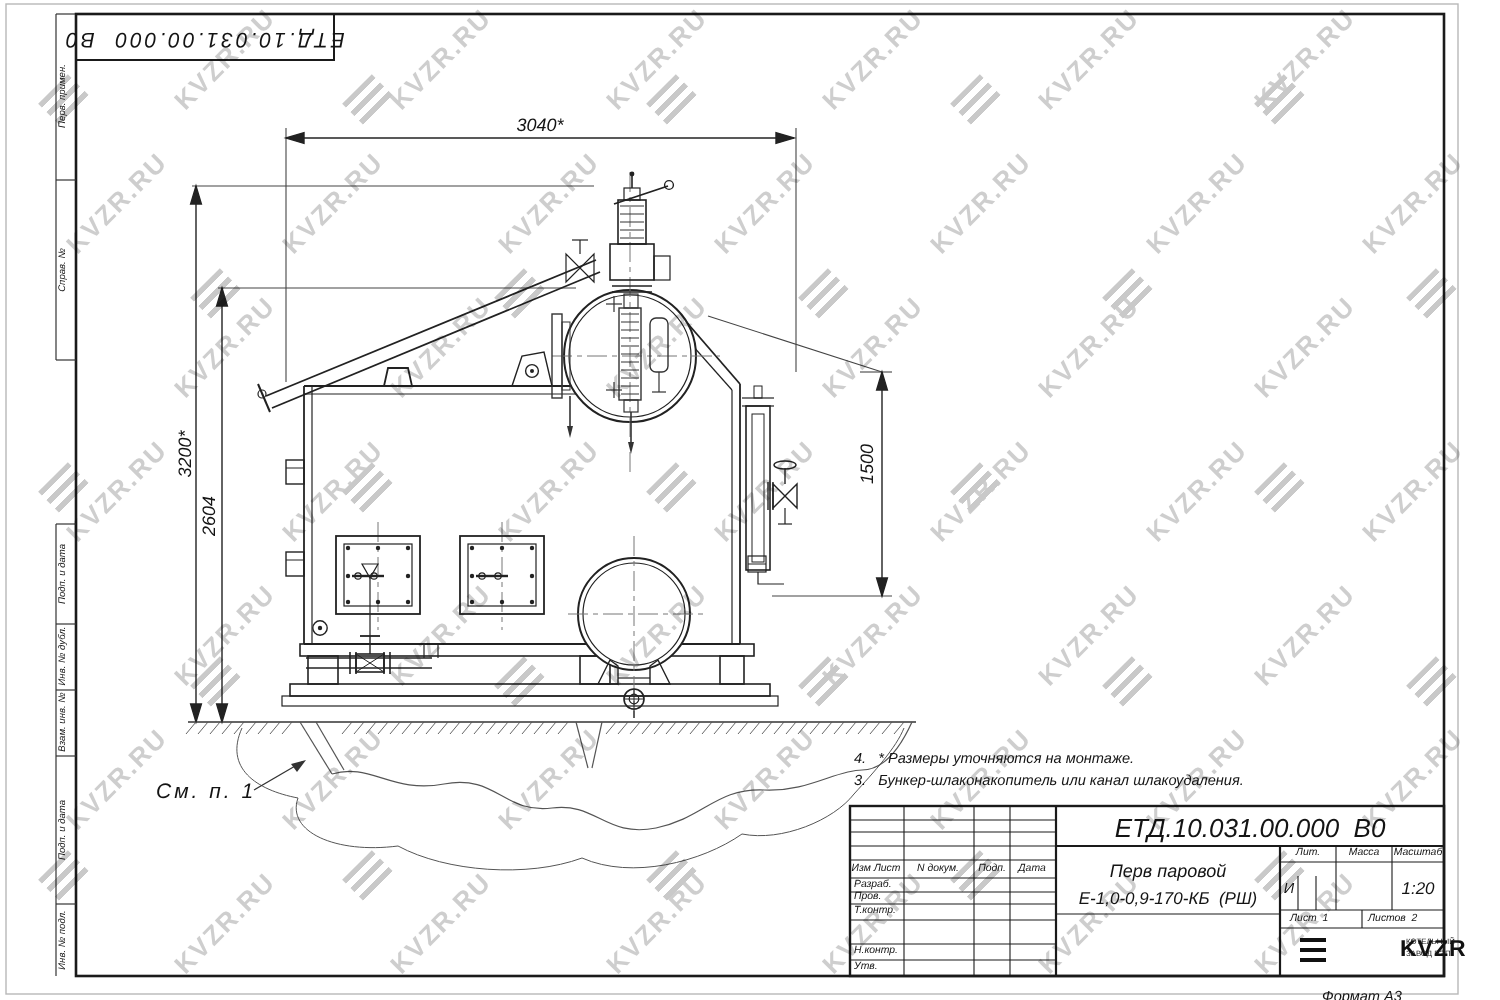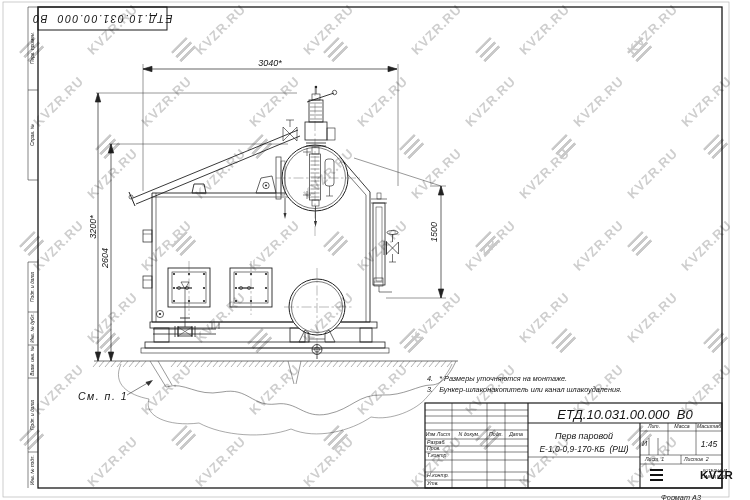--- a/index.html
+++ b/index.html
@@ -408,21 +408,21 @@
 <div class="lbl t5 lla" style="left:427px;top:449px;">Пров.</div>
 <div class="lbl t5 lla" style="left:427px;top:456px;">Т.контр.</div>
 <div class="lbl t5 lla" style="left:427px;top:476px;">Н.контр.</div>
 <div class="lbl t5 lla" style="left:427px;top:484px;">Утв.</div>
 <div class="lbl t9" style="left:584px;top:436px;">Перв паровой</div>
 <div class="lbl t8" style="left:584px;top:449px;">Е-1,0-0,9-170-КБ  (РШ)</div>
 <div class="lbl t5" style="left:654px;top:427px;">Лит.</div>
 <div class="lbl t5" style="left:682px;top:427px;">Масса</div>
 <div class="lbl t5" style="left:709px;top:427px;">Масштаб</div>
 <div class="lbl t7" style="left:644.5px;top:444px;">И</div>
-<div class="lbl t8" style="left:709px;top:444px;">1:45</div>
+<div class="lbl t8" style="left:709px;top:444px;">1:20</div>
 <div class="lbl t5 lla" style="left:645px;top:459.5px;"><span>Лист</span>  <span>1</span></div>
 <div class="lbl t5 lla" style="left:684px;top:459.5px;"><span>Листов</span>  <span>2</span></div>
 <div class="kvzr-glyph" style="left:650px;top:469px;"></div>
 <div class="kvzr-word" style="left:666px;top:475px;padding-left:34px;">KVZR</div>
 <div class="lbl t4 lla" style="left:703px;top:471px;font-style:normal;">КОТЕЛЬНЫЙ</div>
 <div class="lbl t4 lla" style="left:703px;top:477px;font-style:normal;">ЗАВОД РЭП</div>
 <div class="lbl t7" style="left:681px;top:498px;">Формат А3</div>
 
 <div id="watermarks">
       <span class="wm-text" style="left: 80px; top: 22px; color: rgb(198, 198, 198);">KVZR.RU</span>

